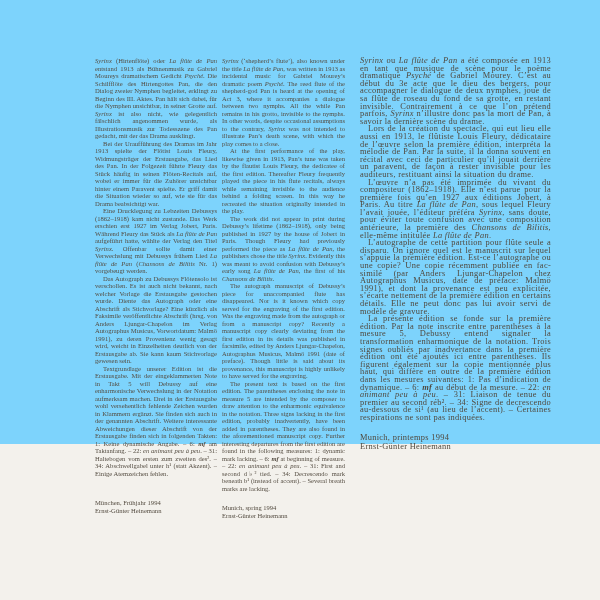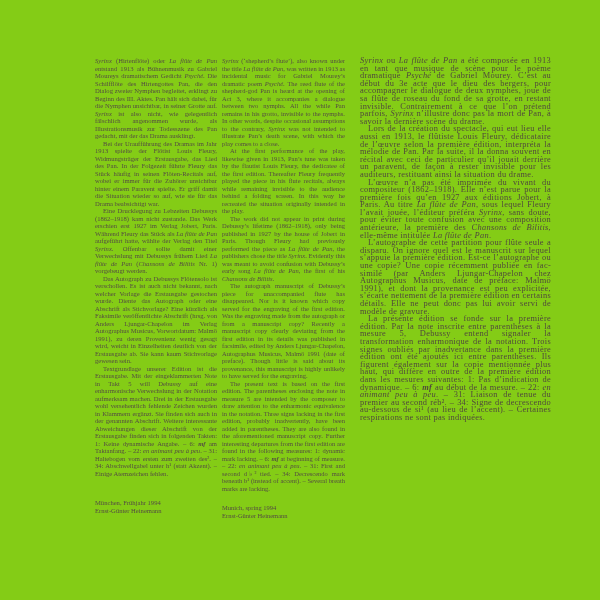--- a/index.html
+++ b/index.html
@@ -1,17 +1,17 @@
 <!DOCTYPE html>
 <html><head>
 <meta charset="utf-8">
 <style>
   html,body{margin:0;padding:0;}
   body{width:600px;height:600px;overflow:hidden;background:#f3f1ec;}
-  .page{position:relative;width:600px;height:600px;background:#84cc16;
+  .page{position:relative;width:600px;height:444px;background:#7dd3fc;
         font-family:"Liberation Serif","DejaVu Serif",serif;color:#554d42;}
   .col{position:absolute;top:57px;text-align:justify;
        -webkit-hyphens:none;hyphens:none;}
   .col p{margin:0;text-indent:8px;}
   .col p.first{text-indent:0;}
   .col-de{left:95px;width:122px;font-size:6.6px;line-height:7.5px;}
   .col-en{left:222px;width:123px;font-size:6.5px;line-height:7.5px;}
   .col-fr{left:360px;width:191px;font-size:8.4px;line-height:7.6px;letter-spacing:0.3px;color:#50483d;}
   .sig{text-align:left;}
   .sig div{text-indent:0;}
@@ -55,15 +55,19 @@
   </div>
 
   <div class="col col-fr">
     <div>
         <p class="first"><i>Syrinx</i> ou <i>La flûte de Pan</i> a été composée en 1913 en tant que musique de scène pour le poème dramatique <i>Psyché</i> de Gabriel Mourey. C’est au début du 3e acte que le dieu des bergers, pour accompagner le dialogue de deux nymphes, joue de sa flûte de roseau du fond de sa grotte, en restant invisible. Contrairement à ce que l’on prétend parfois, <i>Syrinx</i> n’illustre donc pas la mort de Pan, à savoir la dernière scène du drame.</p>
         <p>Lors de la création du spectacle, qui eut lieu elle aussi en 1913, le flûtiste Louis Fleury, dédicataire de l’œuvre selon la première édition, interpréta la mélodie de Pan. Par la suite, il la donna souvent en récital avec ceci de particulier qu’il jouait derrière un paravent, de façon à rester invisible pour les auditeurs, restituant ainsi la situation du drame.</p>
         <p>L’œuvre n’a pas été imprimée du vivant du compositeur (1862–1918). Elle n’est parue pour la première fois qu’en 1927 aux éditions Jobert, à Paris. Au titre <i>La flûte de Pan</i>, sous lequel Fleury l’avait jouée, l’éditeur préféra <i>Syrinx</i>, sans doute, pour éviter toute confusion avec une composition antérieure, la première des <i>Chansons de Bilitis</i>, elle-même intitulée <i>La flûte de Pan</i>.</p>
         <p>L’autographe de cette partition pour flûte seule a disparu. On ignore quel est le manuscrit sur lequel s’appuie la première édition. Est-ce l’autographe ou une copie? Une copie récemment publiée en fac-similé (par Anders Ljungar-Chapelon chez Autographus Musicus, date de préface: Malmö 1991), et dont la provenance est peu explicitée, s’écarte nettement de la première édition en certains détails. Elle ne peut donc pas lui avoir servi de modèle de gravure.</p>
         <p>La présente édition se fonde sur la première édition. Par la note inscrite entre parenthèses à la mesure 5, Debussy entend signaler la transformation enharmonique de la notation. Trois signes oubliés par inadvertance dans la première édition ont été ajoutés ici entre parenthèses. Ils figurent également sur la copie mentionnée plus haut, qui diffère en outre de la première édition dans les mesures suivantes: 1: Pas d’indication de dynamique. – 6: <b><i>mf</i></b> au début de la mesure. – 22: <i>en animant peu à peu</i>. – 31: Liaison de tenue du premier au second réb². – 34: Signe de decrescendo au-dessous de si¹ (au lieu de l’accent). – Certaines respirations ne sont pas indiquées.</p>
       </div>
+    <div class="sig">
+      <div>Munich, printemps 1994</div>
+      <div>Ernst-Günter Heinemann</div>
+    </div>
   </div>
 
 </div>
 
 </body></html>

